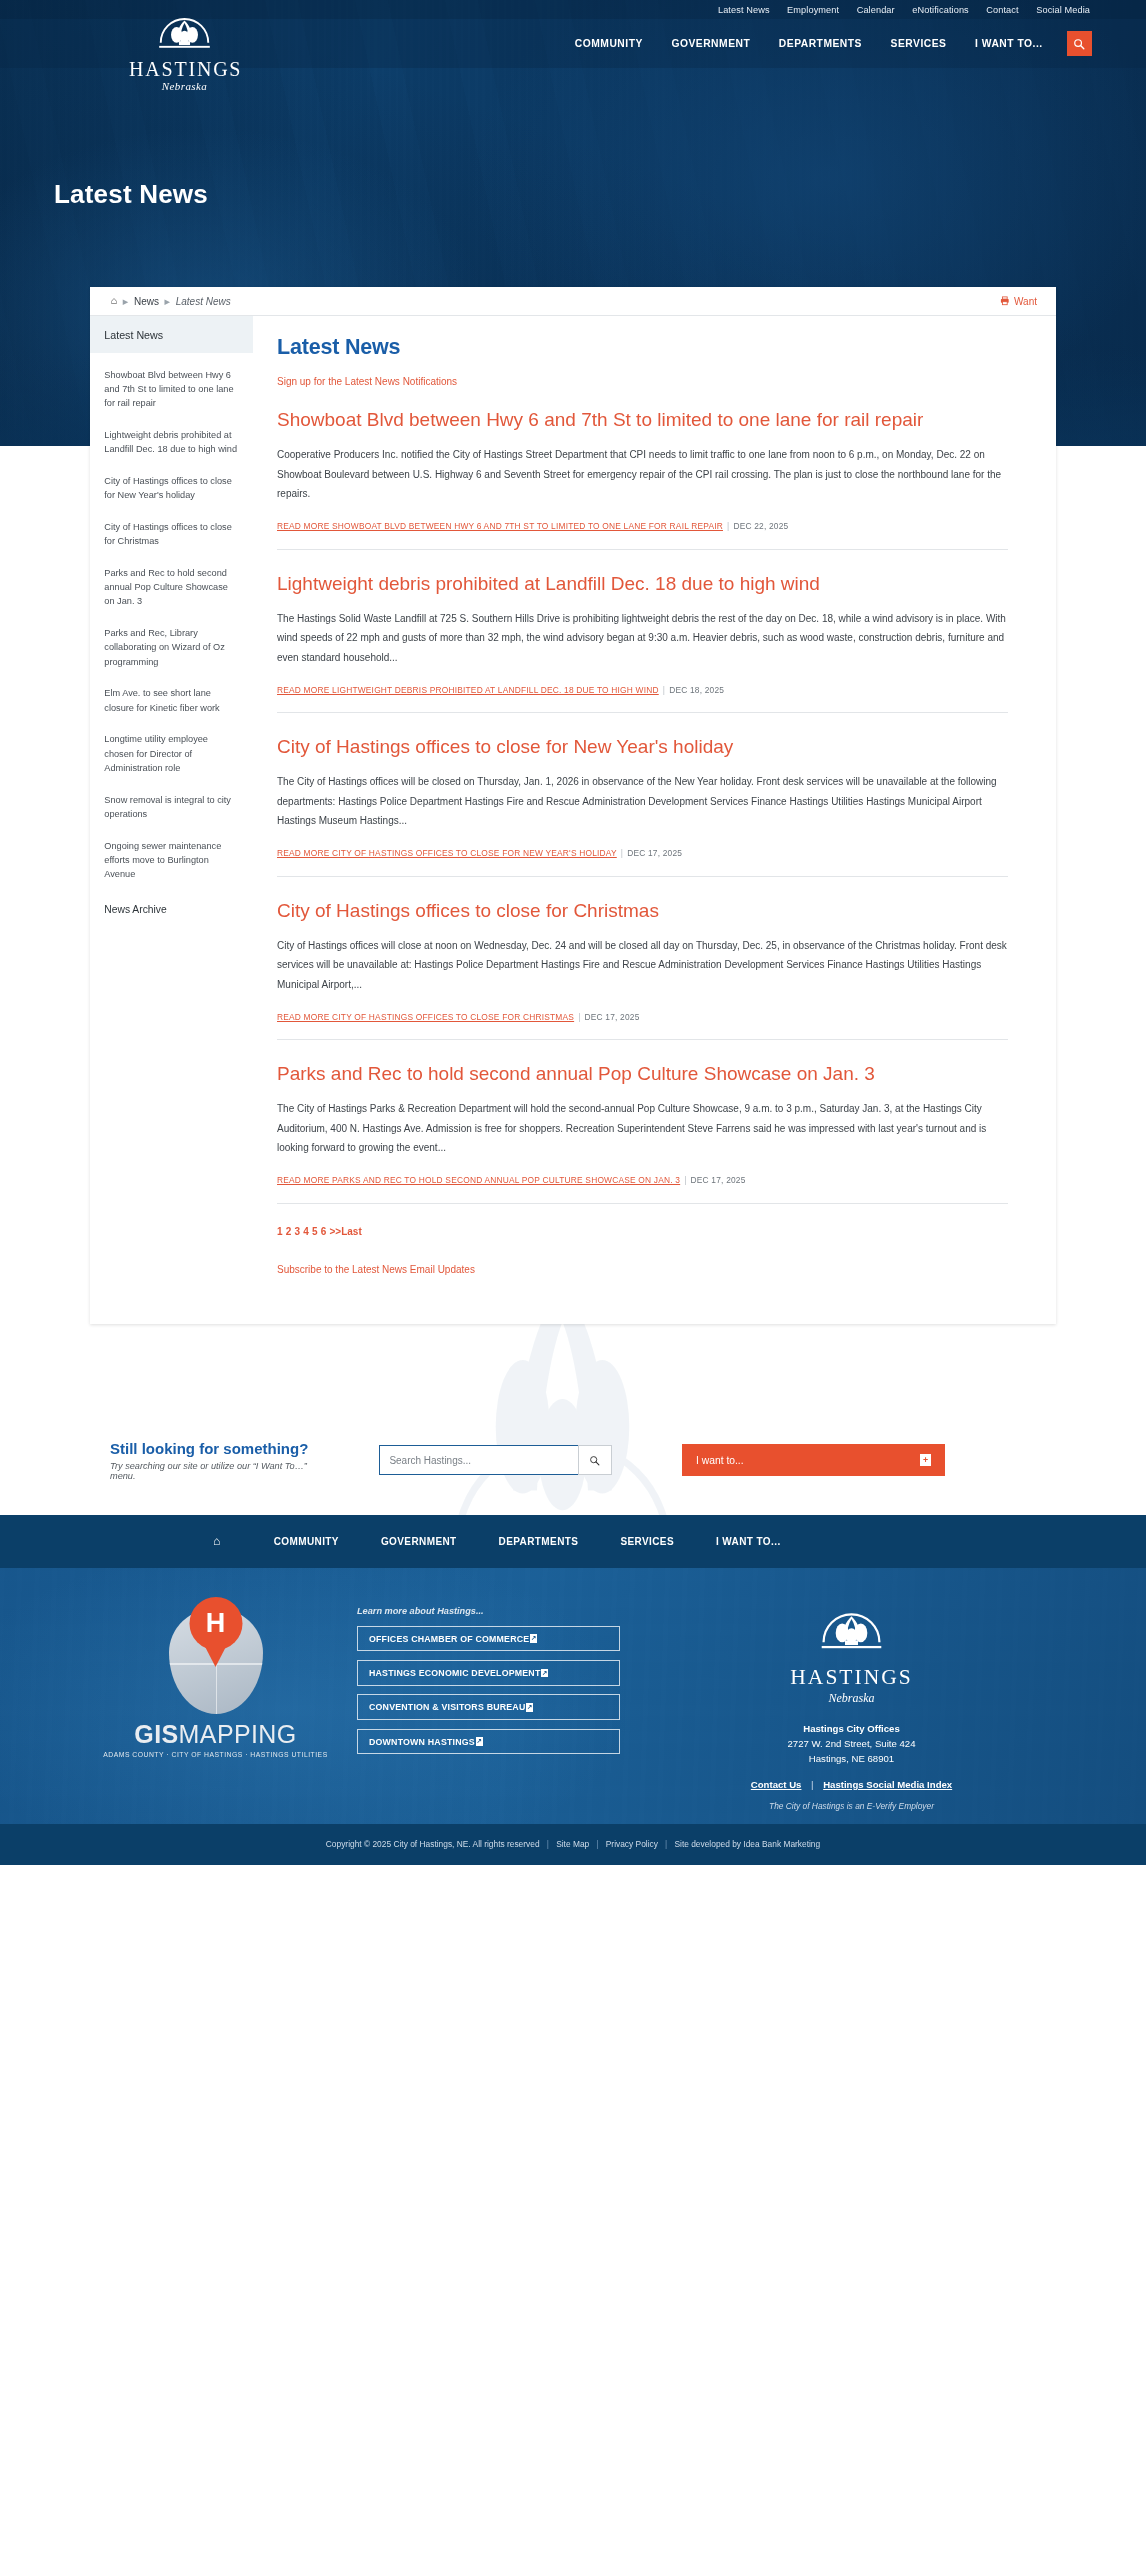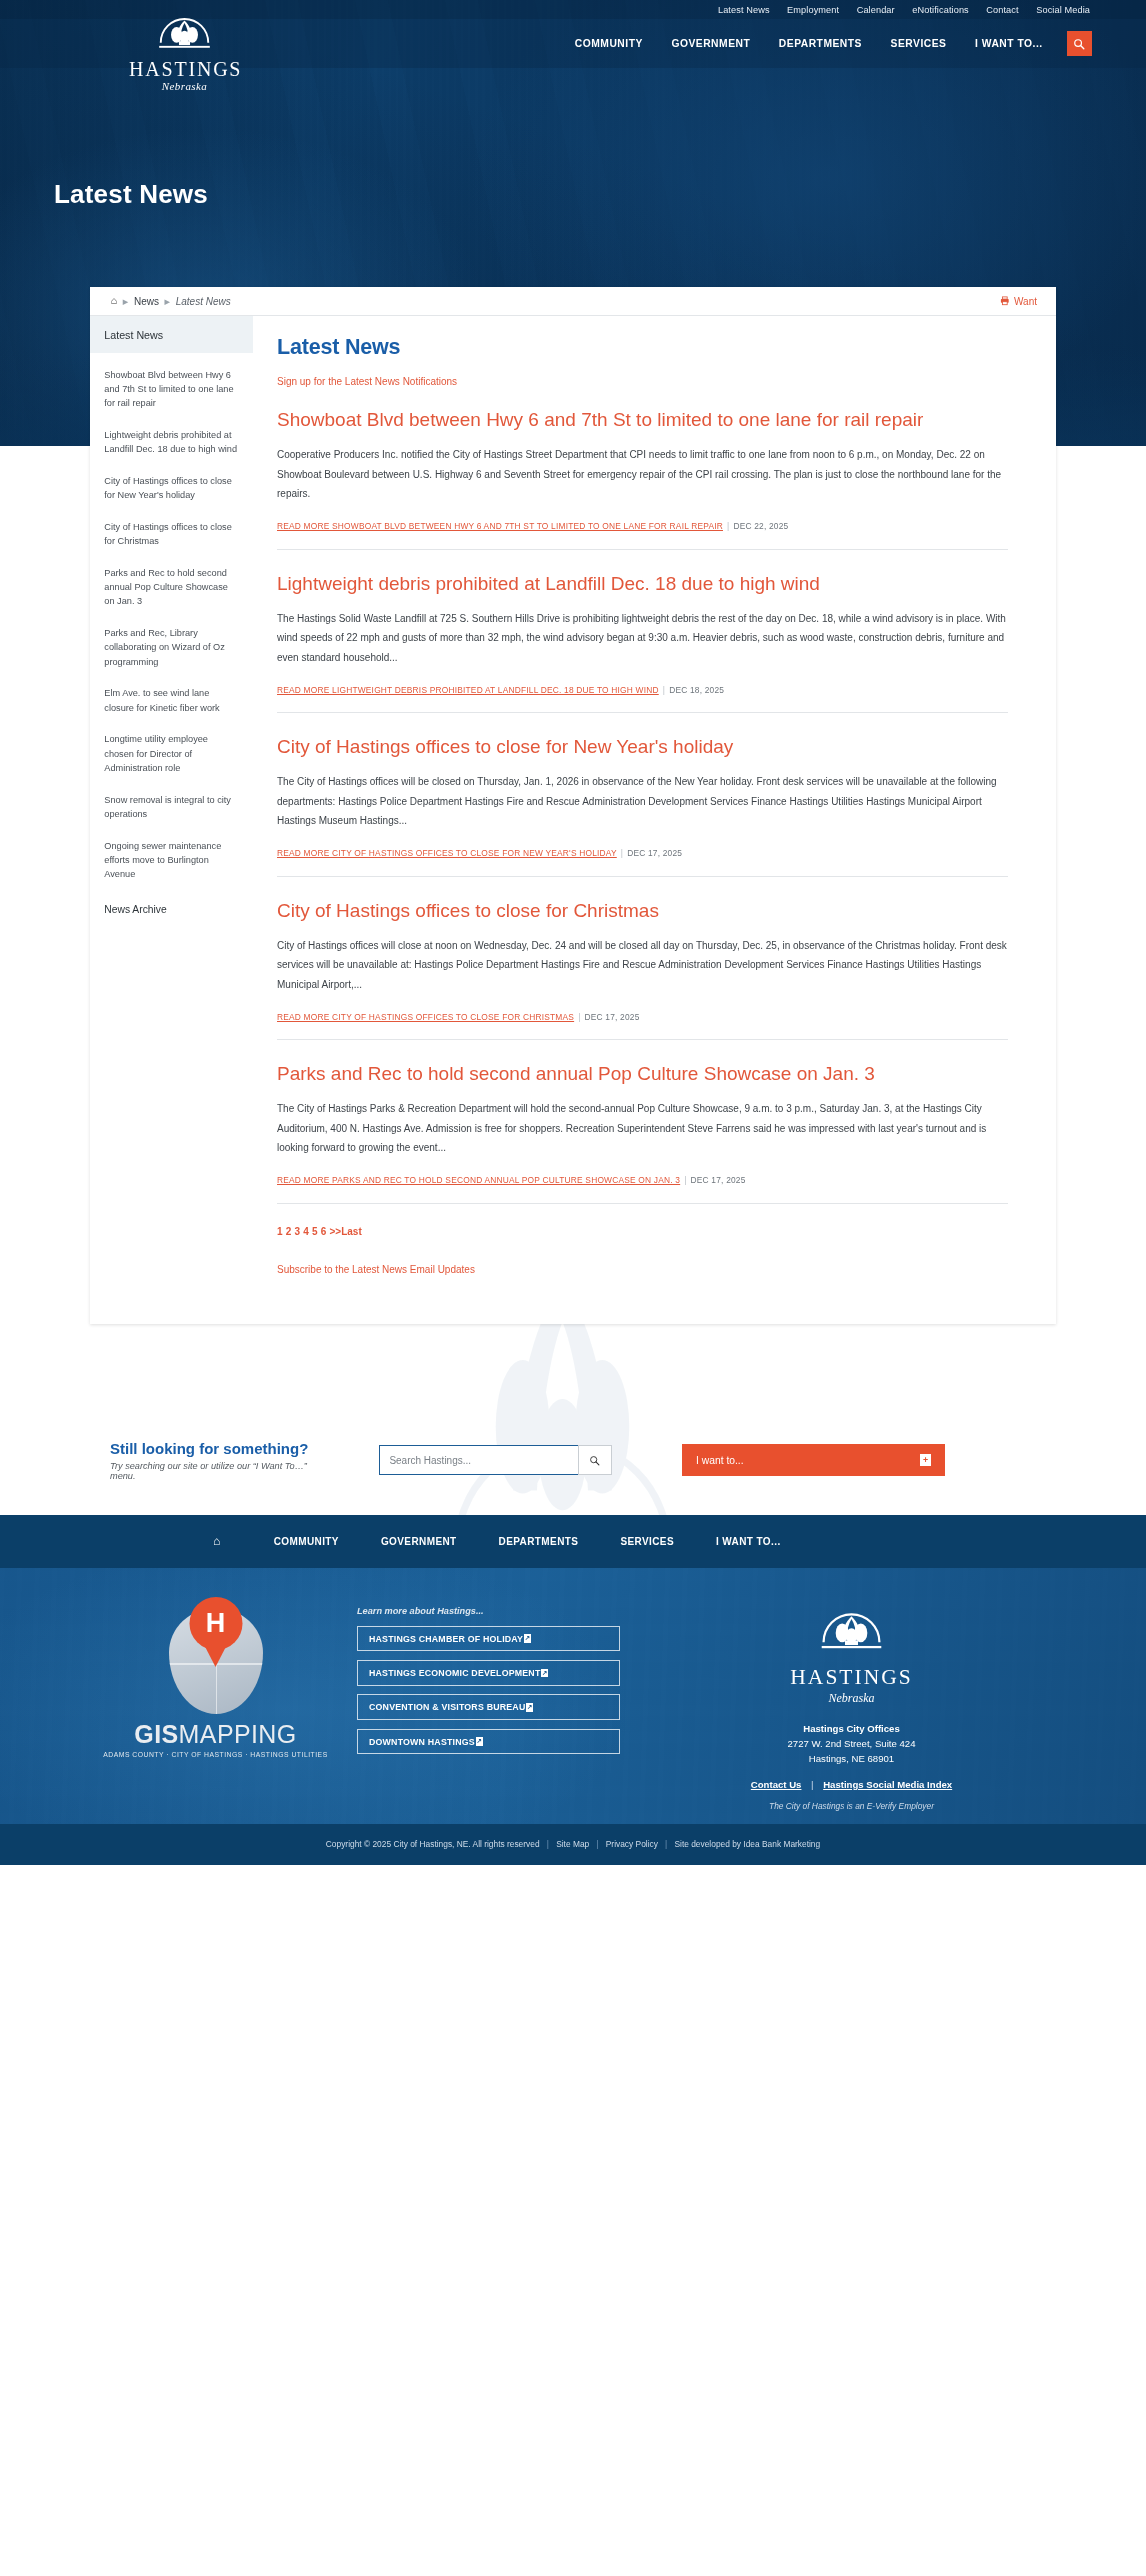--- a/index.html
+++ b/index.html
@@ -396,21 +396,21 @@
 
       <aside class="sidebar">
         <div class="side-head">Latest News</div>
         <nav class="side-list">
           <a href="#">Showboat Blvd between Hwy 6 and 7th St to limited to one lane for rail repair</a>
           <a href="#">Lightweight debris prohibited at Landfill Dec. 18 due to high wind</a>
           <a href="#">City of Hastings offices to close for New Year's holiday</a>
           <a href="#">City of Hastings offices to close for Christmas</a>
           <a href="#">Parks and Rec to hold second annual Pop Culture Showcase on Jan. 3</a>
           <a href="#">Parks and Rec, Library collaborating on Wizard of Oz programming</a>
-          <a href="#">Elm Ave. to see wind lane closure for Kinetic fiber work</a>
+          <a href="#">Elm Ave. to see short lane closure for Kinetic fiber work</a>
           <a href="#">Longtime utility employee chosen for Director of Administration role</a>
           <a href="#">Snow removal is integral to city operations</a>
           <a href="#">Ongoing sewer maintenance efforts move to Burlington Avenue</a>
         </nav>
         <a href="#" class="side-archive">News Archive</a>
       </aside>
 
       <main class="main">
         <h1>Latest News</h1>
         <a href="#" class="signup">Sign up for the Latest News Notifications</a>
@@ -516,21 +516,21 @@
       </div>
       <div class="gis-word">
         <b>GIS</b><i>MAPPING</i>
       </div>
       <div class="gis-sub">ADAMS COUNTY · CITY OF HASTINGS · HASTINGS UTILITIES</div>
     </div>
 
     <div class="learncol">
       <div class="lbl">Learn more about Hastings...</div>
       <a href="#">
-        <span>HASTINGS CHAMBER OF HOLIDAY</span>
+        <span>OFFICES CHAMBER OF COMMERCE</span>
           <span class="ext">↗</span>
       </a>
       <a href="#">
         <span>HASTINGS ECONOMIC DEVELOPMENT</span>
           <span class="ext">↗</span>
       </a>
       <a href="#">
         <span>CONVENTION &amp; VISITORS BUREAU</span>
           <span class="ext">↗</span>
       </a>

